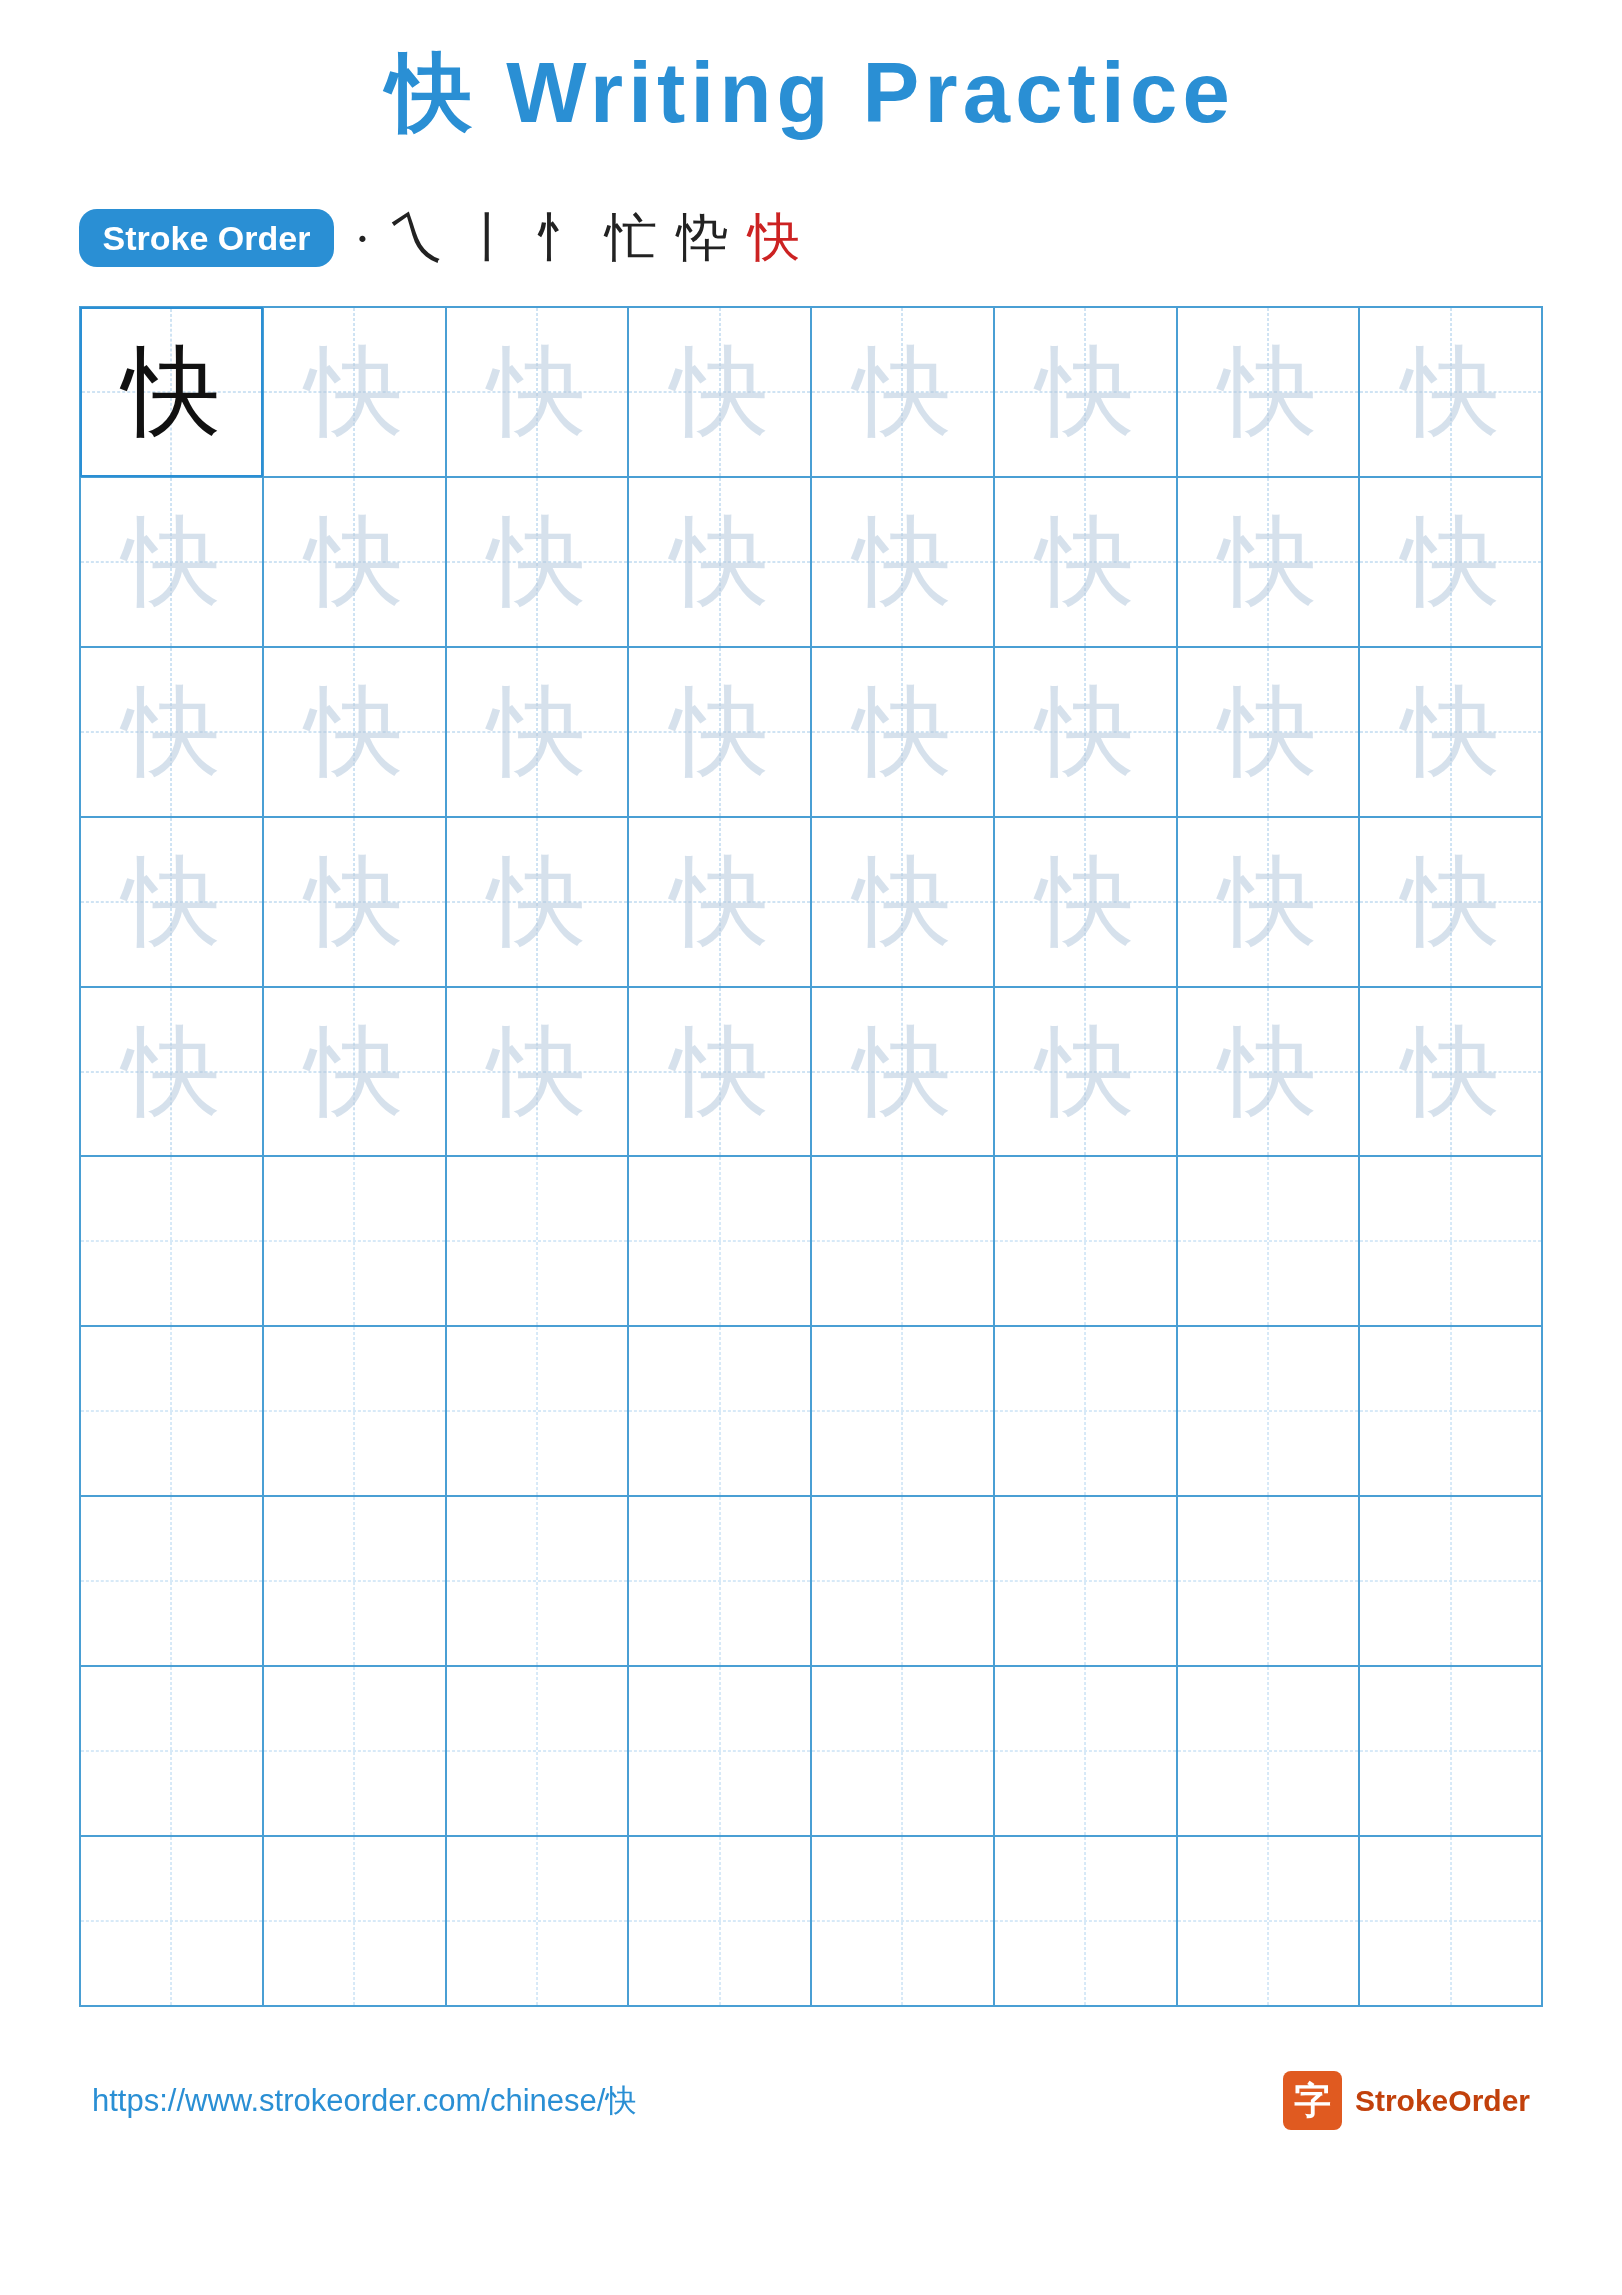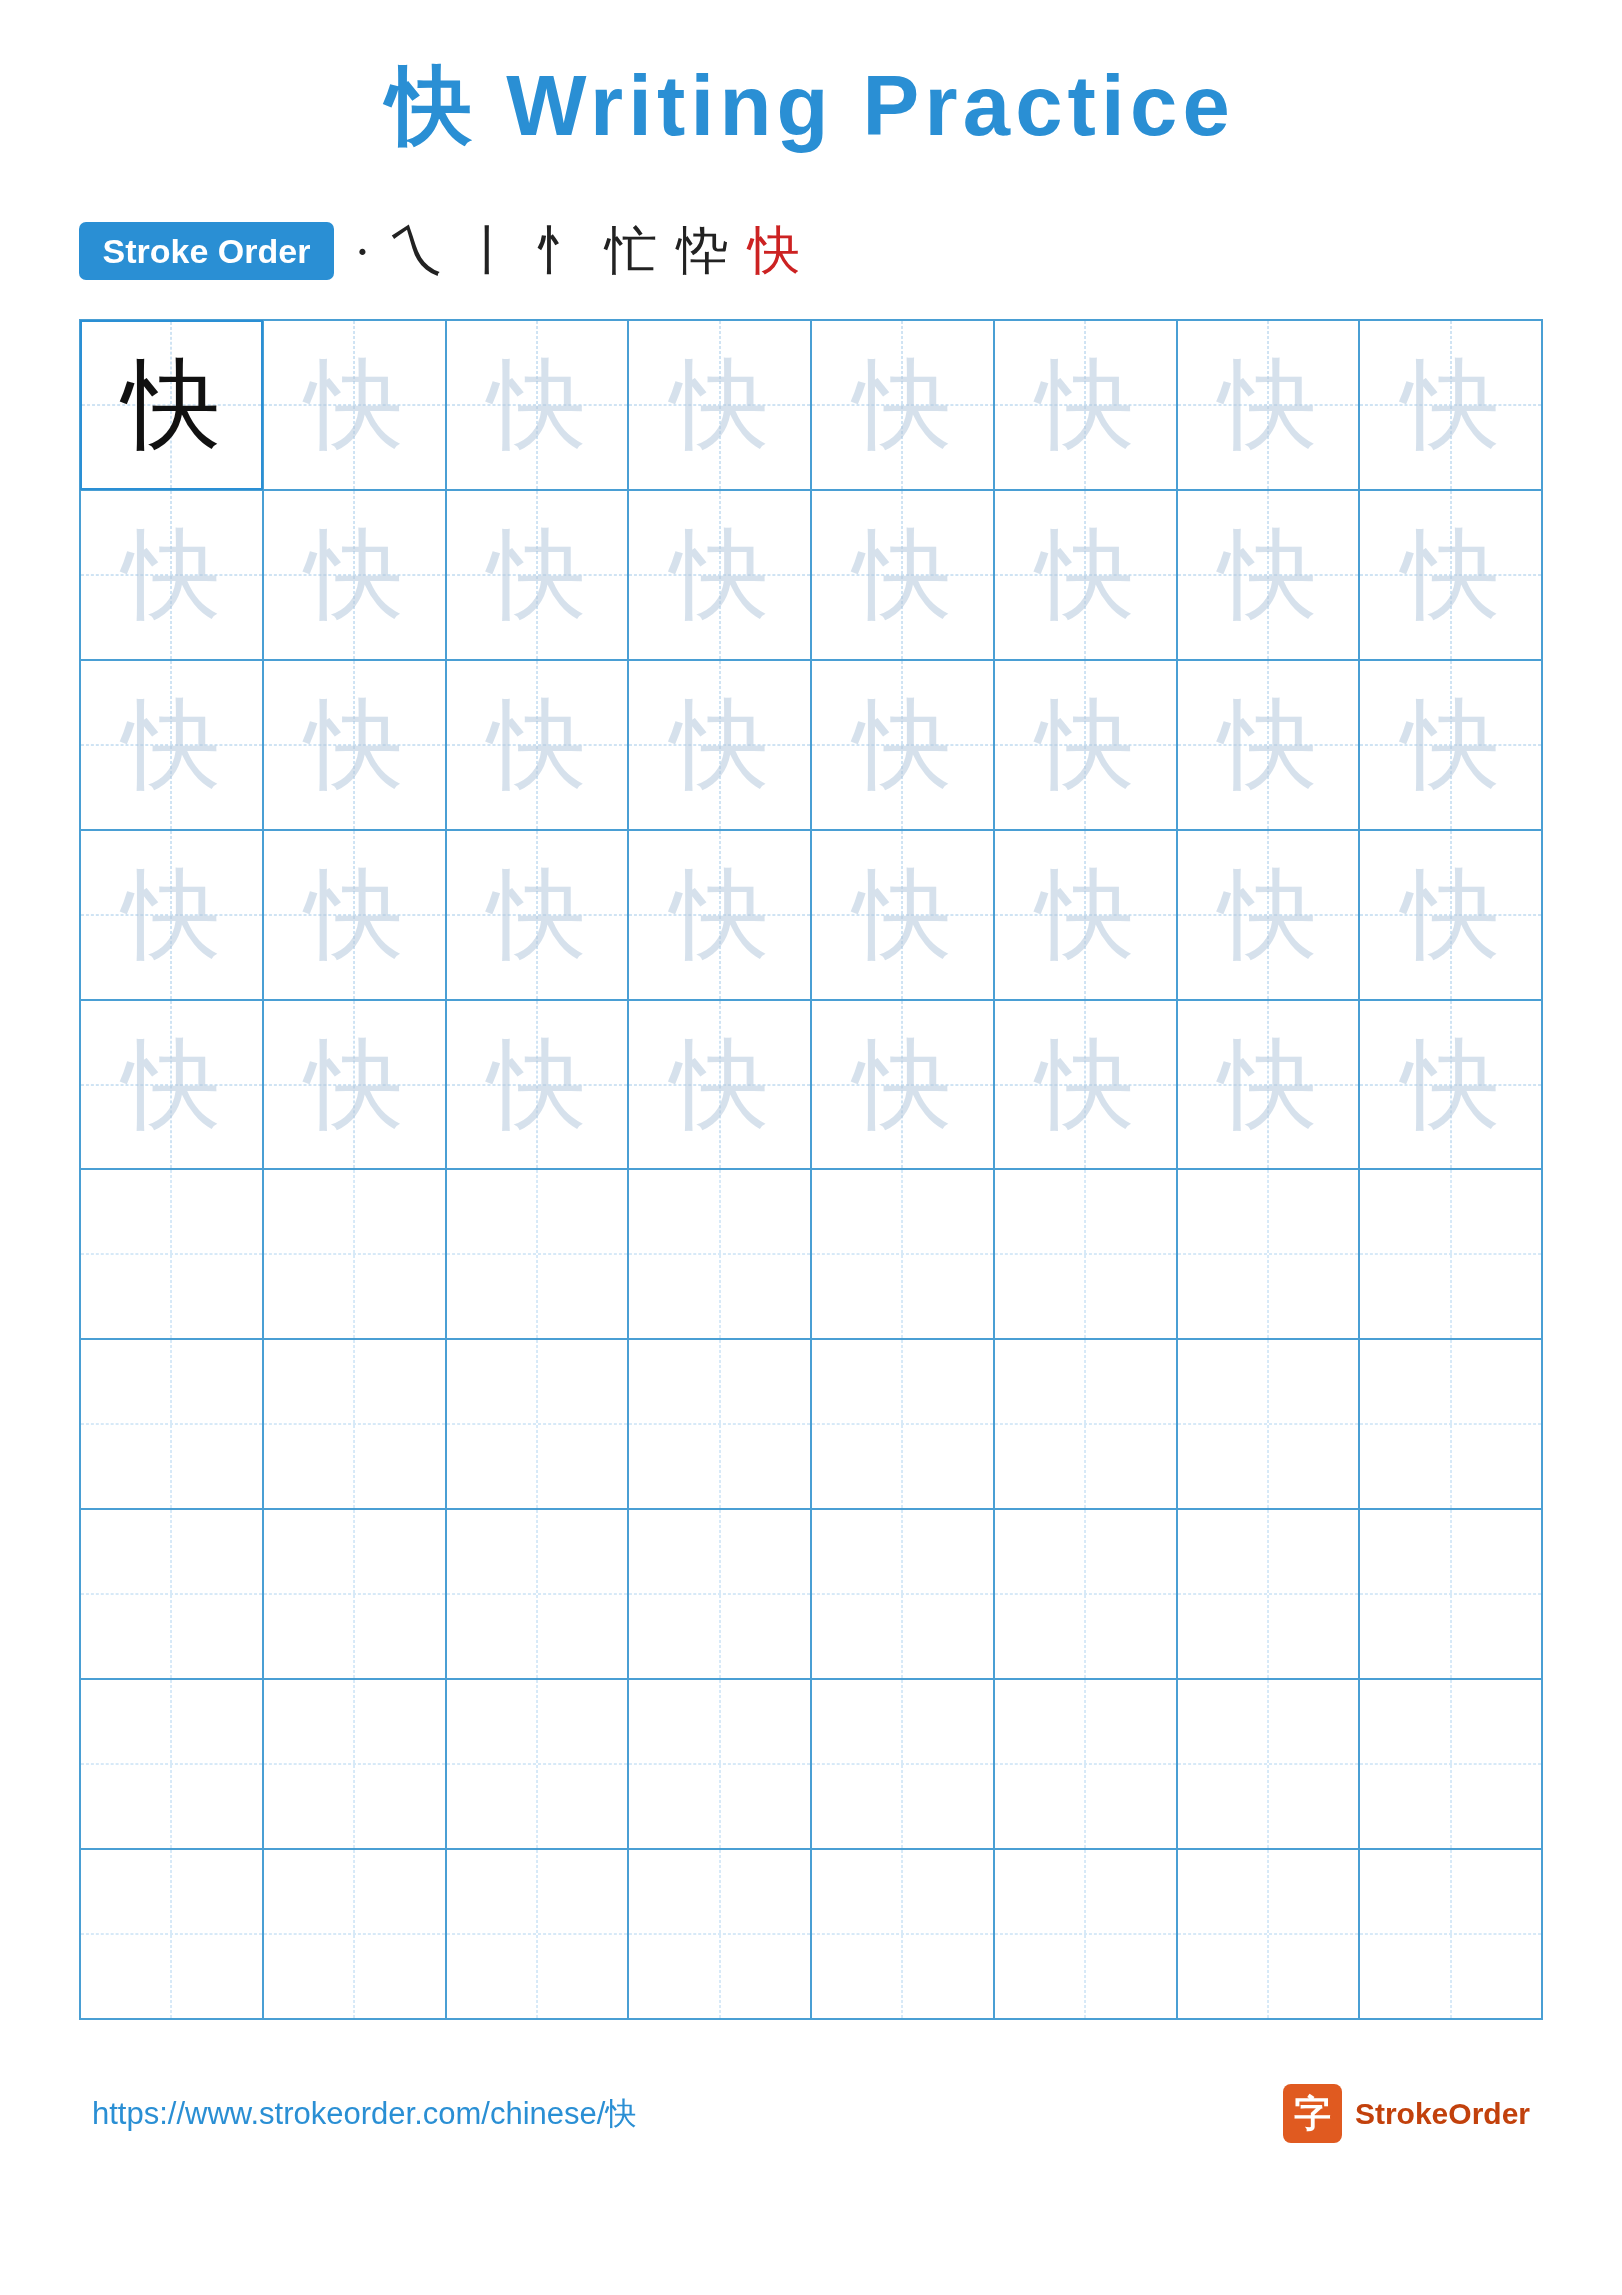--- a/index.html
+++ b/index.html
@@ -9,21 +9,21 @@
       width: 1622px;
       min-height: 2295px;
       font-family: serif;
       position: relative;
     }
 
     .page {
       width: 1622px;
       min-height: 2295px;
       background: #fff;
-      padding: 49px 79px;
+      padding: 36px 79px;
       position: relative;
     }
 
     .title {
       text-align: center;
       font-size: 85px;
       font-weight: bold;
       color: #2a8fd4;
       margin-bottom: 52px;
       font-family: Arial, sans-serif;
@@ -37,21 +37,21 @@
       gap: 19.6px;
     }
 
     .stroke-order-badge {
       background: #2a8fd4;
       color: #fff;
       font-size: 34px;
       font-family: Arial, sans-serif;
       font-weight: bold;
       padding: 9.2px 23.6px;
-      border-radius: 7px;
+      border-radius: 18px;
       white-space: nowrap;
     }
 
     .stroke-sequence {
       font-size: 52px;
       color: #222;
       font-family: serif;
       display: flex;
       align-items: center;
       gap: 13px;

